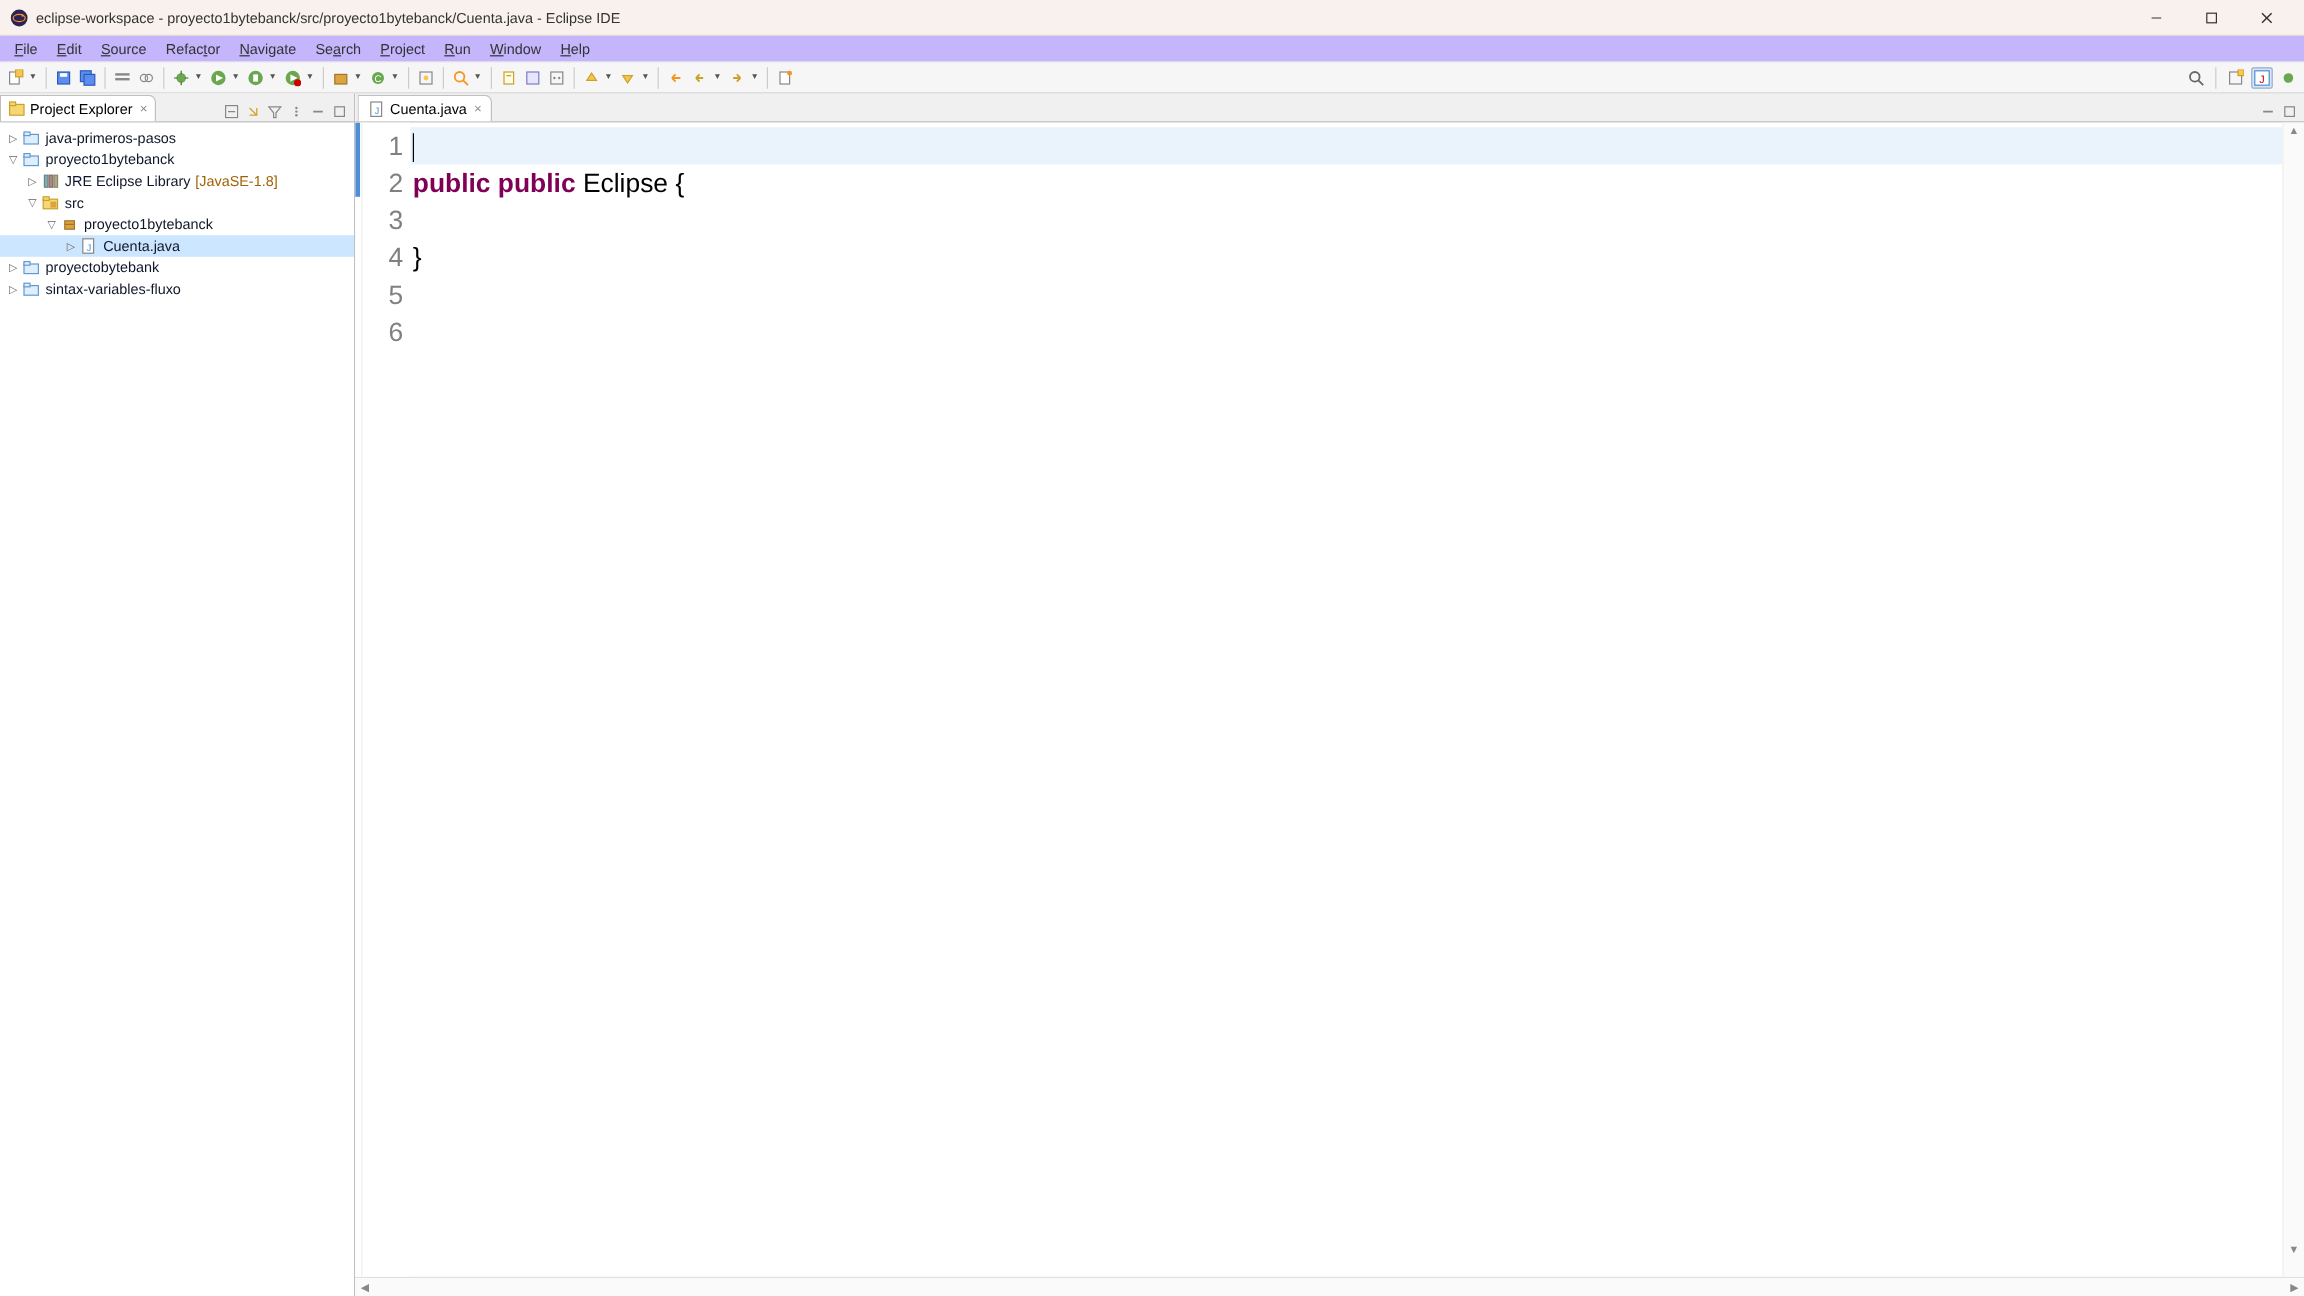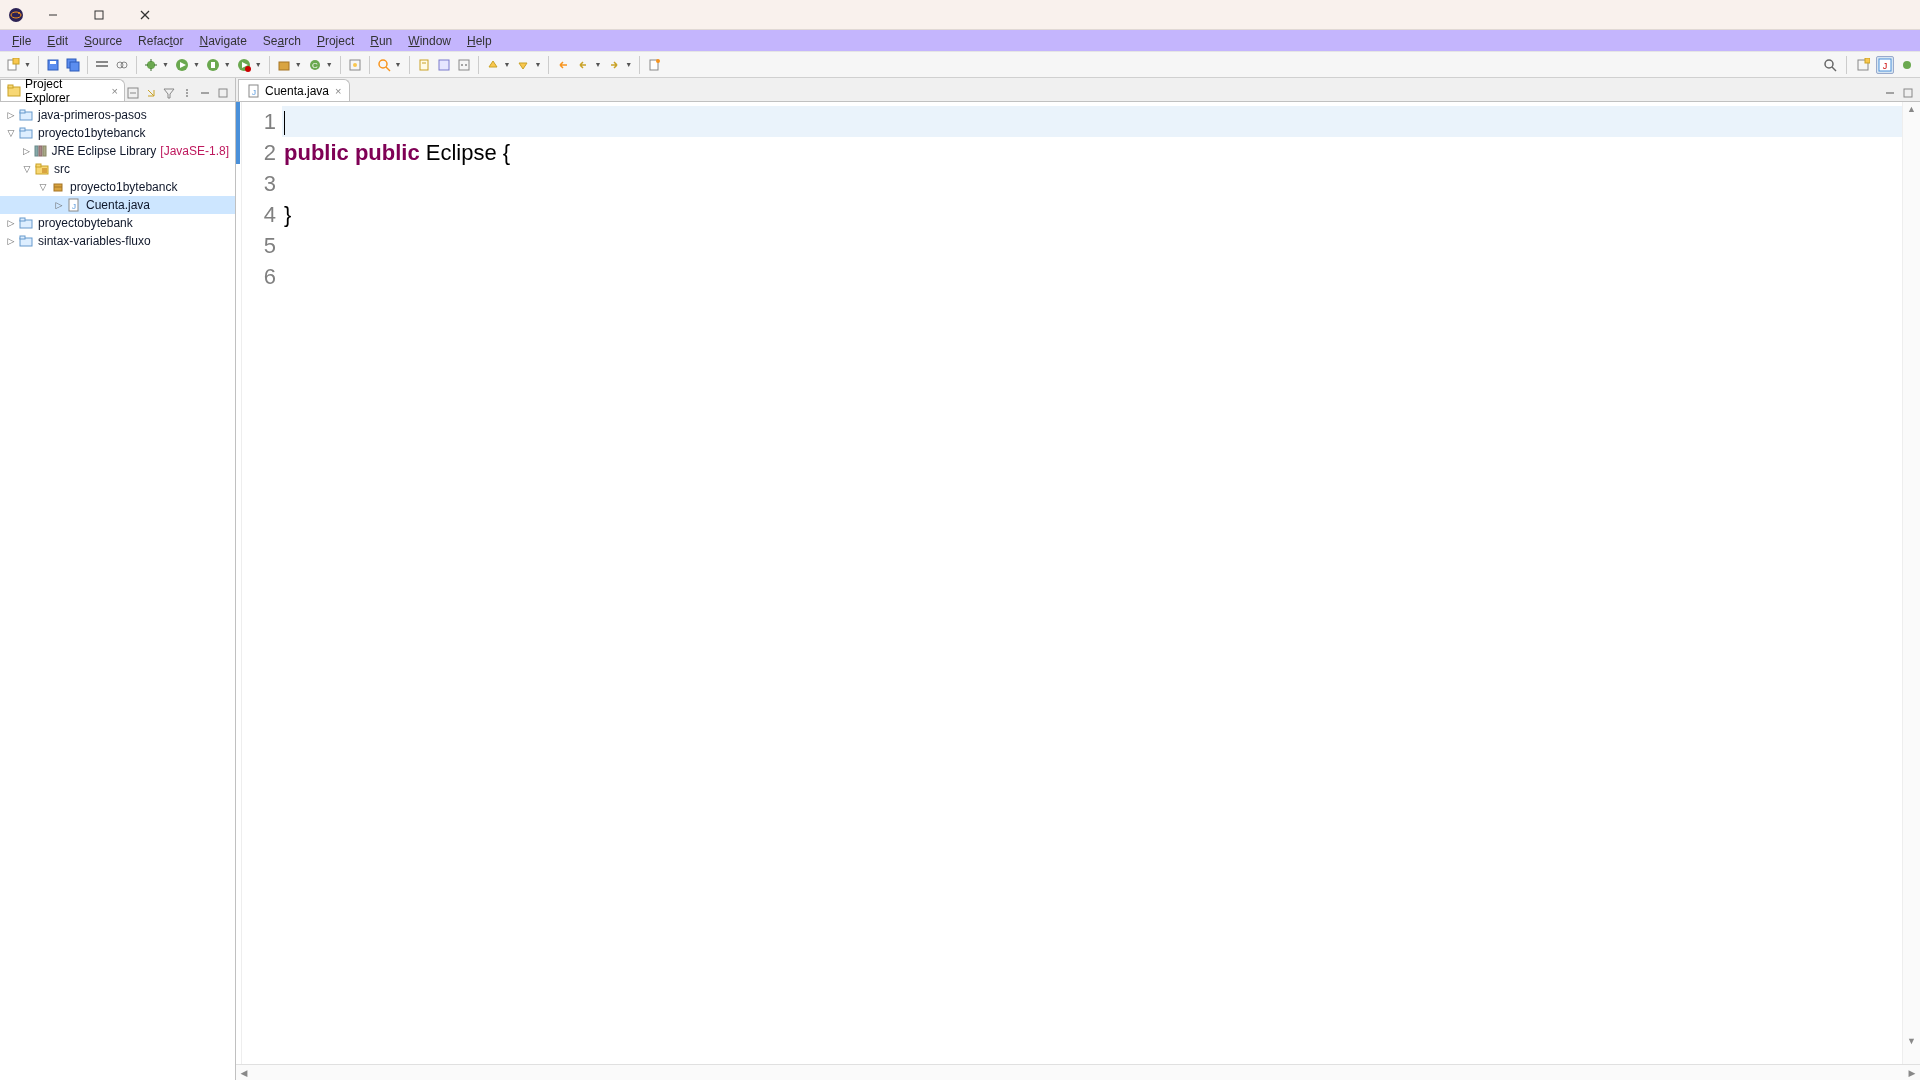--- a/index.html
+++ b/index.html
@@ -20,34 +20,34 @@
 .toolbar { height: 26px; background: #f6f6f6; display: flex; align-items: center; padding: 0 4px; border-bottom: 1px solid #d0d0d0; gap: 2px; }
 .toolbar .tb-btn { width: 18px; height: 18px; display: flex; align-items: center; justify-content: center; cursor: pointer; border-radius: 2px; position: relative; }
 .toolbar .tb-sep { width: 1px; height: 18px; background: #ccc; margin: 0 3px; }
 .toolbar .tb-dd { font-size: 7px; color: #555; margin-left: -2px; cursor: pointer; padding: 0 2px; }
 .toolbar .right-tools { margin-left: auto; display: flex; gap: 4px; align-items: center; }
 
 
 .main { display: flex; height: calc(100% - 78px); }
 
 
-.panel-left { width: 236px; border-right: 1px solid #c0c0c0; display: flex; flex-direction: column; background: #fff; }
+.panel-left { width: 296px; border-right: 1px solid #c0c0c0; display: flex; flex-direction: column; background: #fff; }
 .panel-tabs { height: 24px; background: #f0f0f0; display: flex; align-items: flex-end; border-bottom: 1px solid #c0c0c0; }
 .panel-tab { display: flex; align-items: center; background: #fff; border: 1px solid #c0c0c0; border-bottom: none; padding: 2px 6px; font-size: 12px; height: 22px; gap: 4px; border-top-right-radius: 6px; }
 .panel-tab .close-x { font-size: 11px; color: #888; cursor: pointer; margin-left: 2px; }
 .panel-toolbar { margin-left: auto; display: flex; gap: 2px; align-items: center; padding-right: 4px; }
 .panel-toolbar .pt-btn { width: 16px; height: 16px; display: flex; align-items: center; justify-content: center; cursor: pointer; }
 
 .tree { flex: 1; overflow: auto; padding: 4px 0; font-size: 12px; }
 .tree-node { display: flex; align-items: center; height: 18px; padding-right: 6px; cursor: pointer; white-space: nowrap; }
 .tree-node.selected { background: #cde6ff; }
 .tree-arrow { width: 14px; text-align: center; font-size: 9px; color: #666; user-select: none; cursor: pointer; }
 .tree-icon { width: 16px; height: 16px; margin-right: 4px; display: inline-flex; align-items: center; justify-content: center; }
 .tree-label { color: #0f172a; }
-.lib-qual { color: #be185d; margin-left: 4px; }
+.lib-qual { color: #a16207; margin-left: 4px; }
 
 
 .editor-area { flex: 1; display: flex; flex-direction: column; position: relative; }
 .editor-tabs { height: 24px; background: #f0f0f0; display: flex; align-items: flex-end; border-bottom: 1px solid #c0c0c0; padding-left: 2px; }
 .editor-tab { display: flex; align-items: center; background: #fff; border: 1px solid #c0c0c0; border-bottom: none; padding: 2px 8px; font-size: 12px; height: 22px; gap: 4px; border-top-right-radius: 6px; }
 .editor-tab .close-x { font-size: 11px; color: #888; cursor: pointer; margin-left: 2px; }
 .editor-tabs .tab-toolbar { margin-left: auto; display: flex; gap: 2px; padding-right: 4px; }
 .editor-tabs .tab-toolbar .et-btn { width: 16px; height: 16px; display: flex; align-items: center; justify-content: center; cursor: pointer; font-size: 10px; color: #555; }
 
 .editor-body { flex: 1; display: flex; position: relative; overflow: hidden; }
@@ -79,20 +79,21 @@
 <body>
 
 <div class="titlebar">
   <span class="app-icon">
     <svg width="16" height="16" viewBox="0 0 16 16">
         <circle cx="8" cy="8" r="7" fill="#2c2255"></circle>
         <ellipse cx="8" cy="8" rx="5" ry="3" fill="none" stroke="#f7941e" stroke-width="1"></ellipse>
         <circle cx="11" cy="6" r="1" fill="#f7941e"></circle>
       </svg>
   </span>
+  <span class="title-text">eclipse-workspace - proyecto1bytebanck/src/proyecto1bytebanck/Cuenta.java - Eclipse IDE</span>
   <div class="window-controls">
     <div class="wc">
         <svg width="10" height="10">
           <line x1="1" y1="5" x2="9" y2="5" stroke="#333" stroke-width="1"></line>
         </svg>
       </div>
     <div class="wc">
         <svg width="10" height="10">
           <rect x="1" y="1" width="8" height="8" fill="none" stroke="#333" stroke-width="1"></rect>
         </svg>

